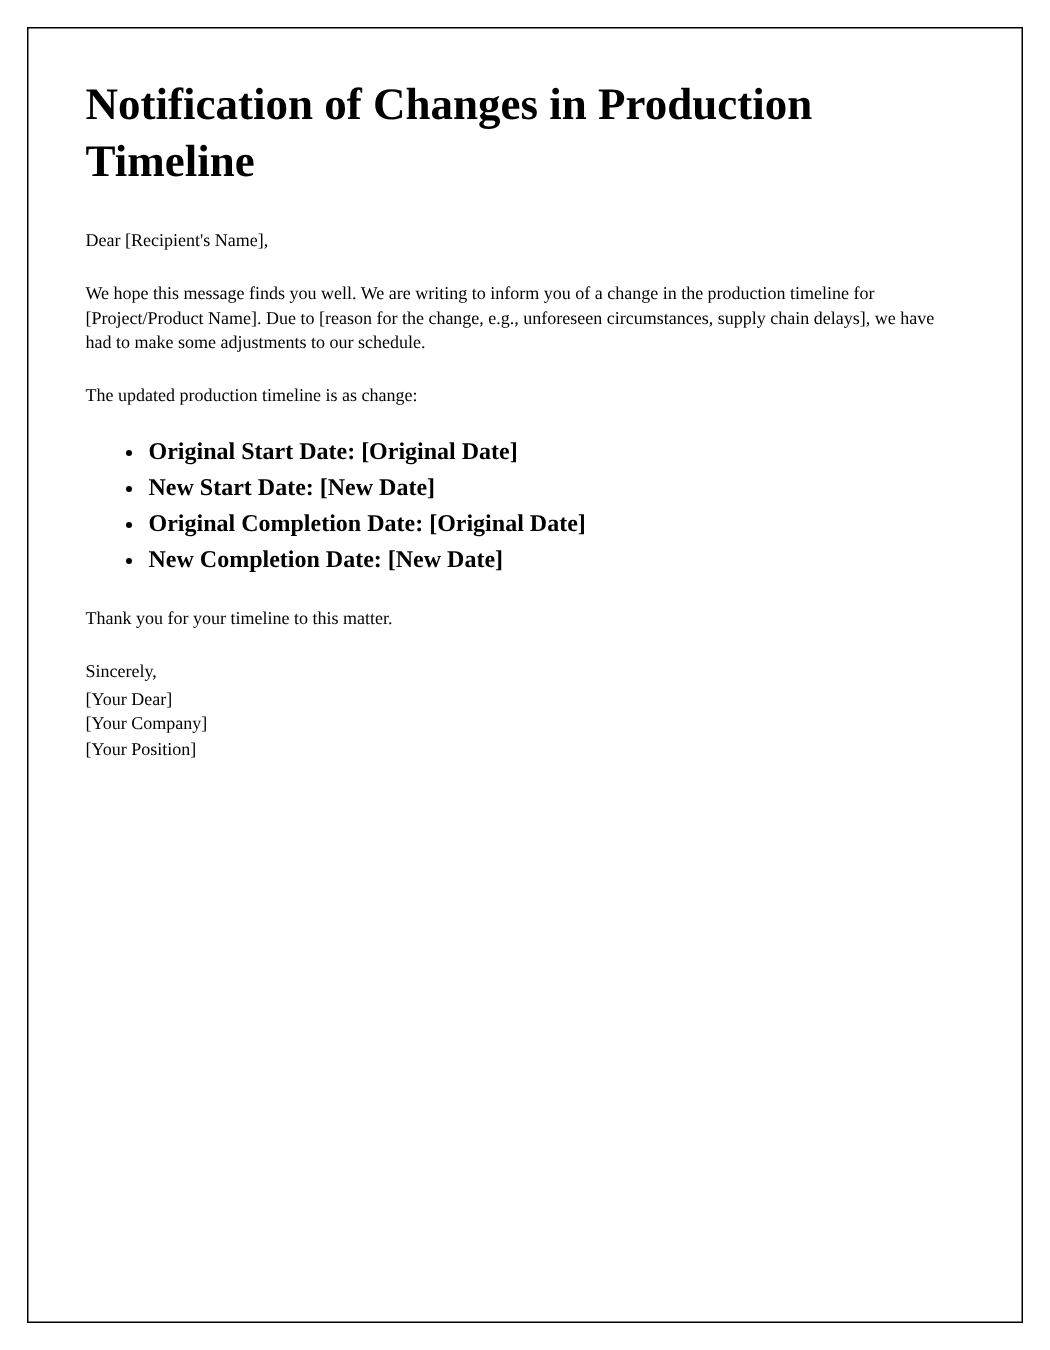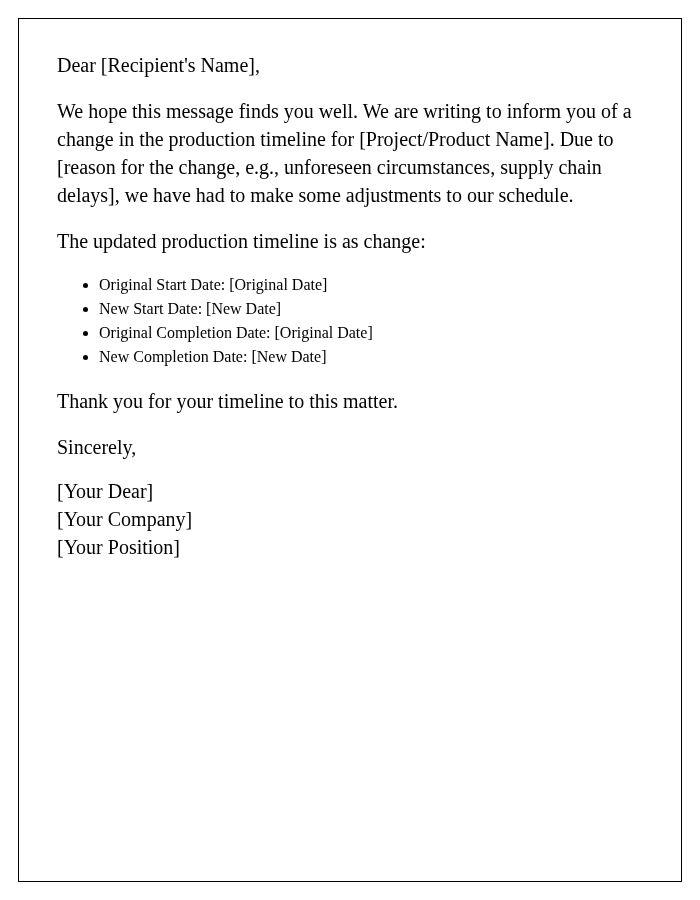--- a/index.html
+++ b/index.html
@@ -20,48 +20,50 @@
       height: 100%;
       padding: 32px 38px;
     }
     h1 {
       font-size: 30px;
       font-weight: bold;
       line-height: 1.25;
       margin-bottom: 26px;
     }
     p {
-      font-size: 20px;
+      font-size: 12px;
       line-height: 1.4;
       margin-bottom: 18px;
     }
     ul {
       margin-left: 42px;
       margin-bottom: 18px;
       list-style-type: disc;
+      font-weight: bold;
     }
     li {
       font-size: 16px;
       line-height: 1.5;
     }
     .signature-block {
       font-size: 16px;
       line-height: 1.45;
     }
     .signature-block p {
       margin-bottom: 0;
     }
     .closing {
-      margin-bottom: 16px;
+      margin-bottom: 2px;
     }
   </style>
 </head>
 <body>
 
 <div class="document-container">
+  <h1>Notification of Changes in Production Timeline</h1>
 
   <p>Dear [Recipient's Name],</p>
 
   <p>We hope this message finds you well. We are writing to inform you of a change in the production timeline for [Project/Product Name]. Due to [reason for the change, e.g., unforeseen circumstances, supply chain delays], we have had to make some adjustments to our schedule.</p>
 
   <p>The updated production timeline is as change:</p>
 
   <ul>
     <li>Original Start Date: [Original Date]</li>
     <li>New Start Date: [New Date]</li>

